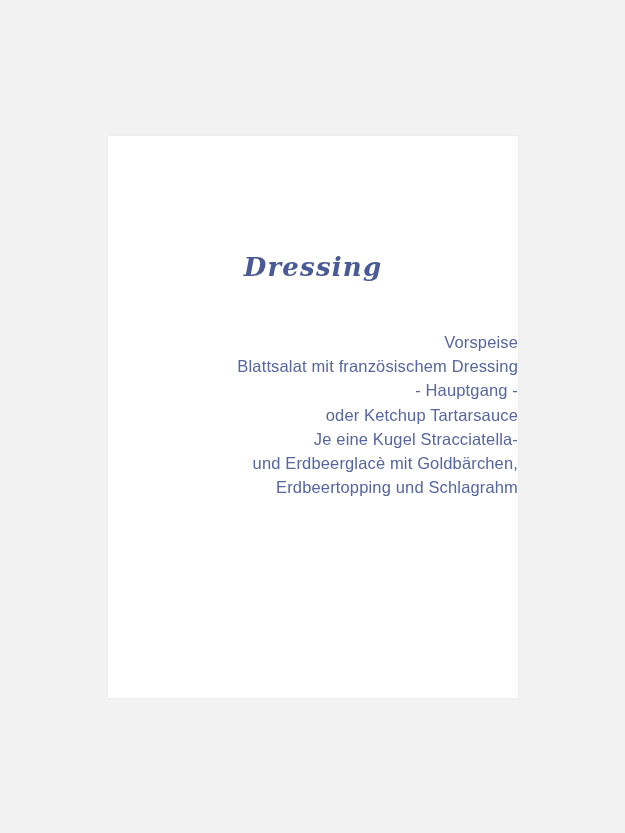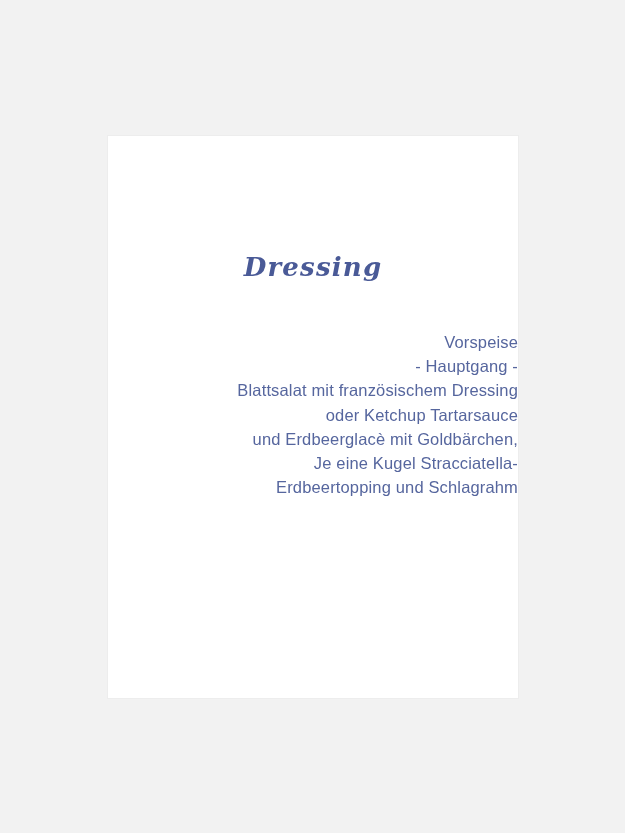--- a/index.html
+++ b/index.html
@@ -67,22 +67,22 @@
 </style>
 </head>
 <body>
 
 <div class="stage">
   <div class="card">
     <div class="card-inner">
       <div class="menu-title">Dressing</div>
       <div class="menu-body">
         <span class="menu-line">Vorspeise</span>
+        <span class="menu-line">Blattsalat mit französischem Dressing</span>
         <span class="menu-line">- Hauptgang -</span>
-        <span class="menu-line">Blattsalat mit französischem Dressing</span>
         <span class="menu-line">oder Ketchup Tartarsauce</span>
+        <span class="menu-line">Je eine Kugel Stracciatella-</span>
         <span class="menu-line">und Erdbeerglacè mit Goldbärchen,</span>
-        <span class="menu-line">Je eine Kugel Stracciatella-</span>
         <span class="menu-line">Erdbeertopping und Schlagrahm</span>
       </div>
     </div>
   </div>
 </div>
 
 </body></html>

